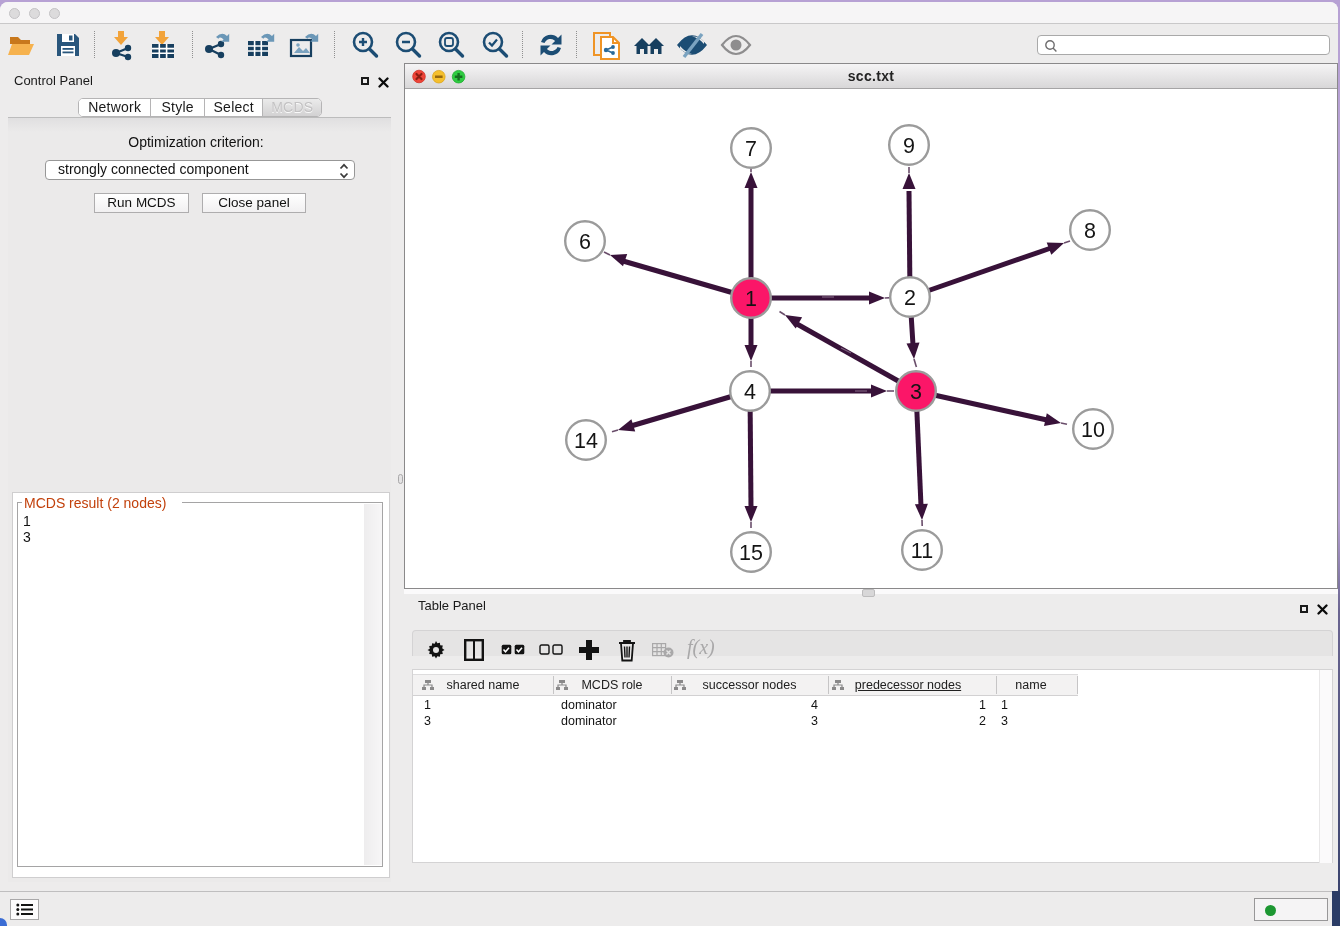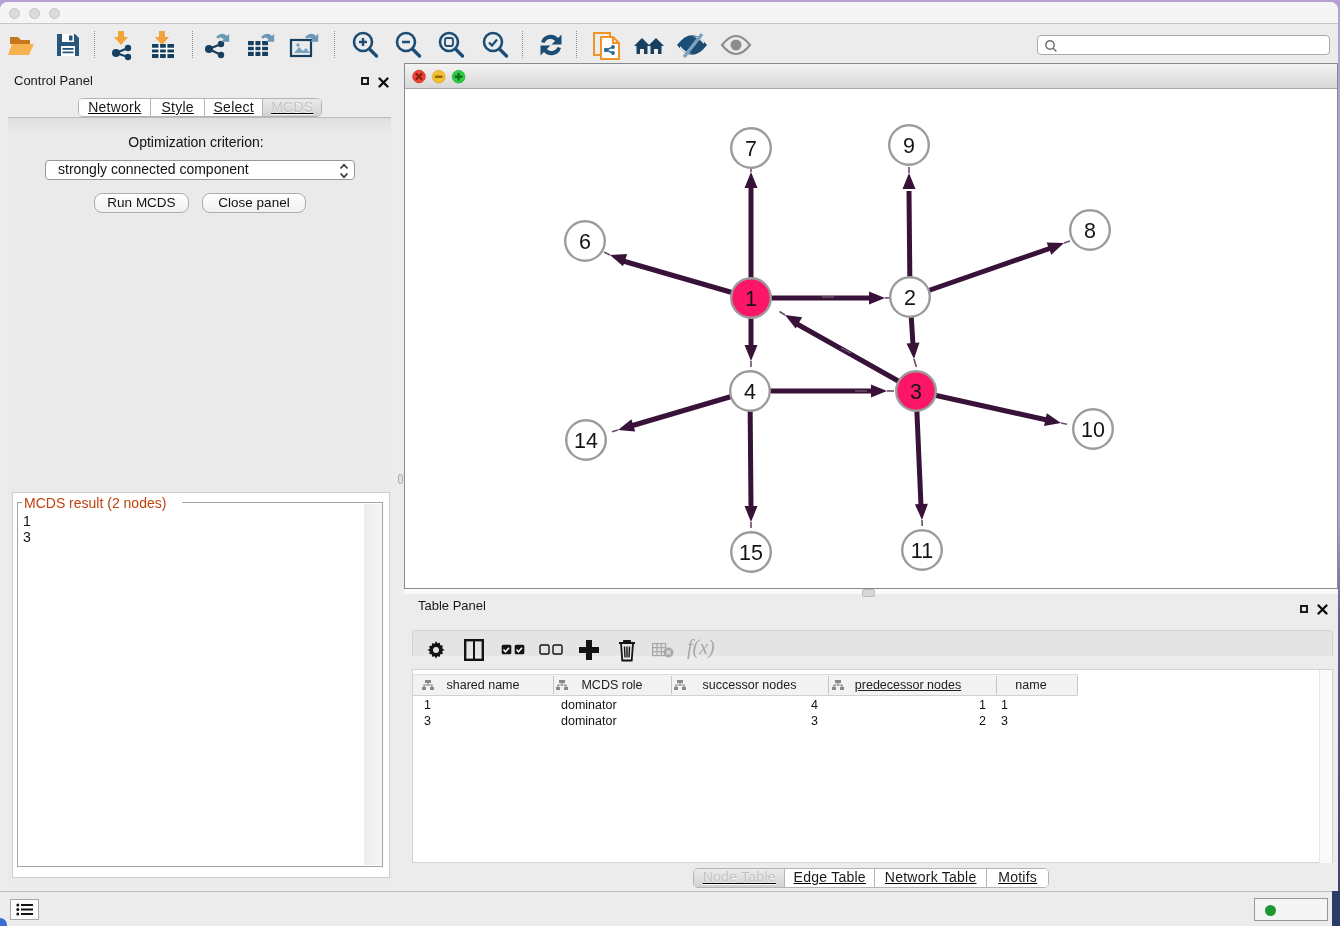--- a/index.html
+++ b/index.html
@@ -14,25 +14,25 @@
   
   #toolbar { left:0; top:23px; width:1338px; height:39px; background:#edecec; }
   .sep { position:absolute; top:6px; height:27px; width:0; border-left:1px dotted #8f8f8f; }
   .ticon { position:absolute; top:4px; }
   #search { left:1037px; top:10px; width:293px; height:20px; background:#fff; border:1px solid #a9a9a9; border-radius:4px; }
   
   #cpanel { left:0; top:60px; width:392px; height:831px; background:#edecec; }
   .ptitle { font-size:13px; color:#1a1a1a; }
   .float-ic { position:absolute; width:8px; height:8px; border:2px solid #1a1a1a; }
   #cp-inset { left:8px; top:55px; width:383px; height:765px; border-top:1px solid #bcbcbc; background:linear-gradient(#e0dfe0, #ebeaea 14px); }
-  .tabbar { position:absolute; display:flex; height:19px; border:1px solid #b5b4b5; border-radius:5px; overflow:hidden; background:#fff;text-decoration:underline; }
+  .tabbar { position:absolute; display:flex; height:19px; border:1px solid #b5b4b5; border-radius:5px; overflow:hidden; background:#fff; }
   .tab { font-size:14px; letter-spacing:0.25px; color:#1a1a1a; text-align:center; line-height:16px; background:#fff; border-right:1px solid #b5b4b5; }
   .tab:last-child { border-right:none; }
   .tab.sel { background:linear-gradient(#ebebeb,#d2d1d2); color:#c3c2c3; text-shadow:0 1px 0 #fafafa; }
-  .btn { background:linear-gradient(#ffffff,#f1f0f1); border:1px solid #aeadae; border-radius:8px; font-size:13.5px; color:#111; text-align:center; line-height:18px; }
+  .btn { background:linear-gradient(#ffffff,#f1f0f1); border:1px solid #aeadae; border-radius:0; font-size:13.5px; color:#111; text-align:center; line-height:18px; }
   
   #nwin { left:404px; top:61px; width:934px; height:526px; background:#fff; border:1px solid #8a898a; }
   #ntitle { left:0; top:0; width:932px; height:25px; background:linear-gradient(#f5f4f5,#d8d7d8); border-bottom:1px solid #a5a4a5; }
   
   #tpanel { left:404px; top:598px; width:933px; height:293px; background:#edecec; }
   #ttool { left:8px; top:30px; width:921px; height:26px; background:#e5e4e4; border:1px solid #d4d3d4; border-bottom:none; border-radius:4px 4px 0 0; }
   #ttable { left:8px; top:69px; width:921px; height:194px; background:#fff; border:1px solid #d4d3d4; }
   
   #status { left:0; top:889px; width:1338px; height:35px; background:#edecec; border-top:1px solid #bfbebf; }
   .hdr-sep { position:absolute; top:6px; height:18px; width:0; border-left:1px solid #c6c5c6; }
@@ -199,20 +199,21 @@
   <div id="nwin" class="abs">
     <div id="ntitle" class="abs">
       <svg class="abs" style="left:0; top:0" width="70" height="25" viewBox="0 0 70 25">
         <circle cx="14" cy="12.5" r="6.3" fill="#ee4438" stroke="#cf3428" stroke-width="0.8"></circle>
         <circle cx="33.8" cy="12.7" r="6.3" fill="#f5bf2d" stroke="#dba621" stroke-width="0.8"></circle>
         <circle cx="53.6" cy="12.7" r="6.3" fill="#2ecc41" stroke="#23ad32" stroke-width="0.8"></circle>
         <path d="M11.5 10 L16.5 15 M16.5 10 L11.5 15" stroke="#8c1d12" stroke-width="2.2" stroke-linecap="round"></path>
         <path d="M30 12.7 h7.6" stroke="#96690f" stroke-width="2.4"></path>
         <path d="M49.8 12.7 h7.6 M53.6 8.9 v7.6" stroke="#156e20" stroke-width="2.4"></path>
       </svg>
+      <div class="abs" style="left:0; top:4px; width:932px; text-align:center; font-size:14px; font-weight:bold; letter-spacing:0.3px; color:#232323;">scc.txt</div>
     </div>
     <svg class="abs" style="left:0; top:26px;" width="932" height="497" viewBox="0 0 932 497">
       <g stroke="#381239" stroke-width="5">
         <line x1="346" y1="208" x2="346" y2="96"></line>
         <line x1="346" y1="208" x2="218" y2="171"></line>
         <line x1="346" y1="208" x2="466" y2="208"></line>
         <line x1="346" y1="208" x2="346" y2="257"></line>
         <line x1="505" y1="207" x2="504" y2="101"></line>
         <line x1="505" y1="207" x2="646" y2="158"></line>
         <line x1="505" y1="207" x2="508" y2="255"></line>
@@ -383,26 +384,20 @@
       <div class="cell" style="left:305px; top:27px; width:100px; text-align:right;">4</div>
       <div class="cell" style="left:473px; top:27px; width:100px; text-align:right;">1</div>
       <div class="cell" style="left:588px; top:27px;">1</div>
       <div class="cell" style="left:11px; top:43px;">3</div>
       <div class="cell" style="left:148px; top:43px;">dominator</div>
       <div class="cell" style="left:305px; top:43px; width:100px; text-align:right;">3</div>
       <div class="cell" style="left:473px; top:43px; width:100px; text-align:right;">2</div>
       <div class="cell" style="left:588px; top:43px;">3</div>
       <div class="abs" style="left:906px; top:0; width:13px; height:193px; border-left:1px solid #e8e7e8; background:#fbfafb;"></div>
     </div>
-    <div class="tabbar" style="left:289px; top:268px; width:356px; height:20px;">
-      <div class="tab sel" style="width:92px; line-height:16px;">Node Table</div>
-      <div class="tab" style="width:90px; line-height:16px;">Edge Table</div>
-      <div class="tab" style="width:113px; line-height:16px;">Network Table</div>
-      <div class="tab" style="width:61px; line-height:16px;">Motifs</div>
-    </div>
   </div>
   <div id="status" class="abs">
     <div class="abs" style="left:10px; top:7px; width:29px; height:21px; background:#fdfcfd; border:1px solid #a9a8a9;">
       <svg class="abs" style="left:5px; top:3px" width="17" height="13" viewBox="0 0 17 13">
         <g fill="#131313">
           <circle cx="1.8" cy="2" r="1.5"></circle>
             <circle cx="1.8" cy="6.5" r="1.5"></circle>
             <circle cx="1.8" cy="11" r="1.5"></circle>
           <rect x="5" y="1" width="12" height="2"></rect>
             <rect x="5" y="5.5" width="12" height="2"></rect>

